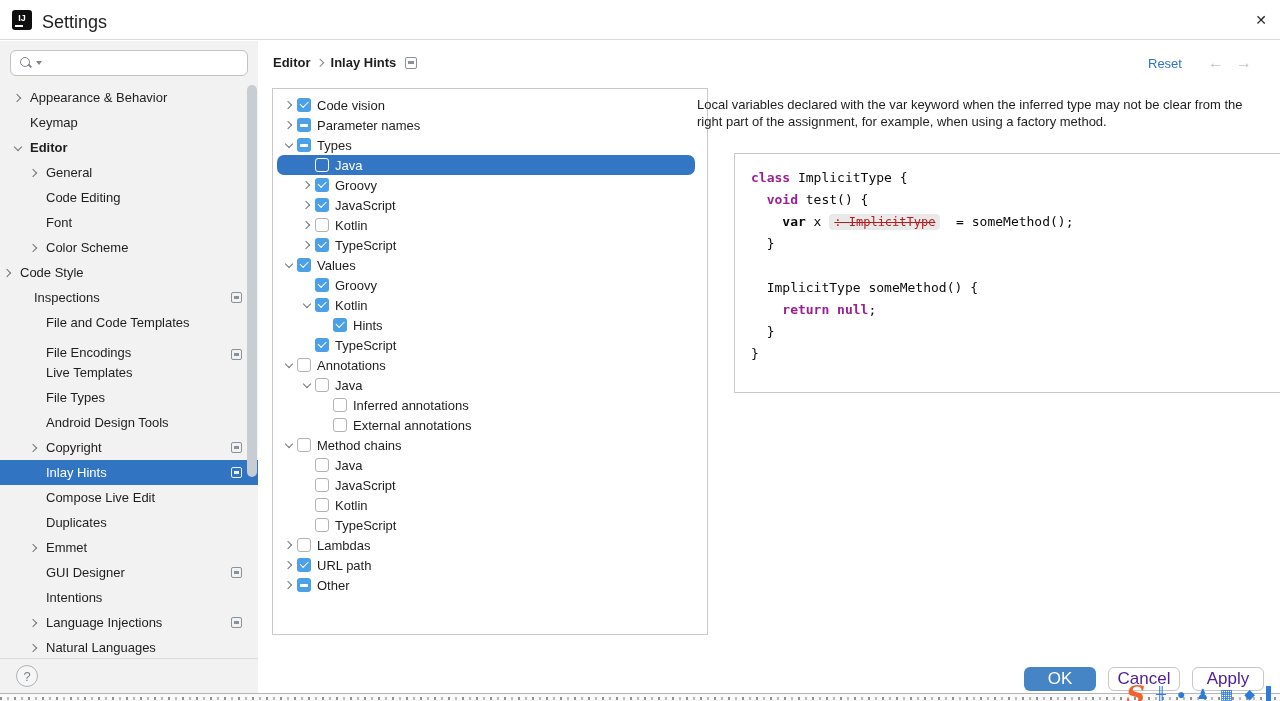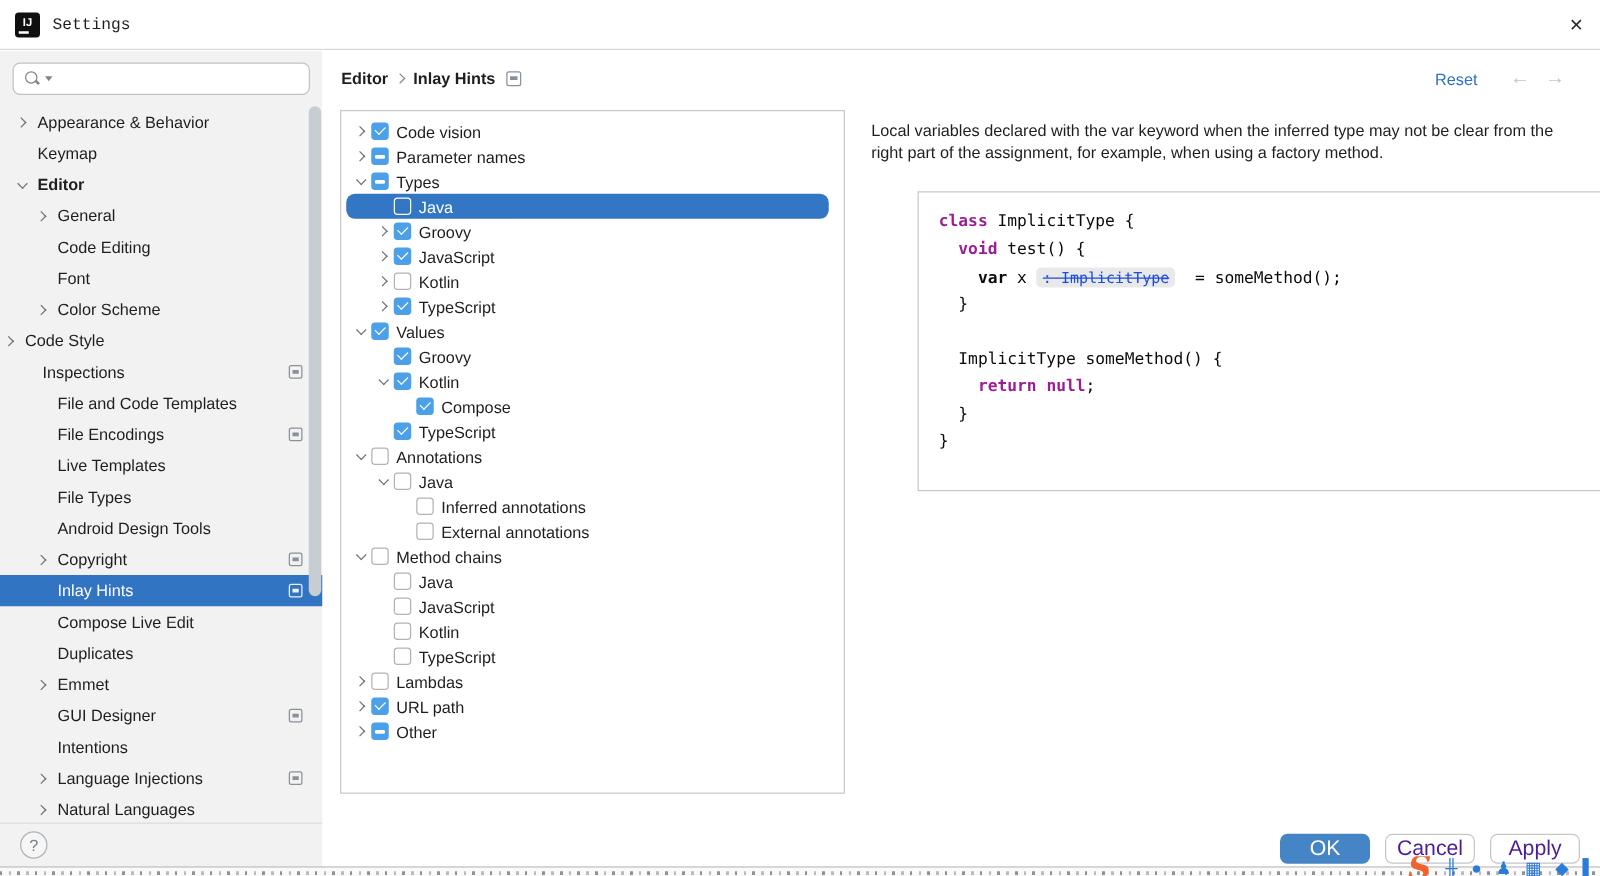--- a/index.html
+++ b/index.html
@@ -4,21 +4,21 @@
 <style>
   * { margin:0; padding:0; box-sizing:border-box; }
   html,body { width:1280px; height:701px; overflow:hidden; }
   body { font-family:"Liberation Sans",sans-serif; background:#fff; position:relative; color:#1e1e1e; }
 
   
   .titlebar { position:absolute; left:0; top:0; width:1280px; height:40px; background:#fff; border-bottom:1px solid #D9D9D9; z-index:3; }
   .applogo { position:absolute; left:12px; top:10px; width:20px; height:20px; background:#0f0f10; border-radius:3px; color:#fff;
              font-size:9px; font-weight:bold; display:flex; flex-direction:column; align-items:center; justify-content:center; line-height:9px; }
   .applogo::after { content:""; width:8px; height:2px; background:#fff; margin-top:2px; align-self:flex-start; margin-left:3px; }
-  .title-text { position:absolute; left:42px; top:12px; font-size:13px;font-family:Liberation Mono, monospace; }
+  .title-text { position:absolute; left:42px; top:12px; font-size:18px; }
   .close-btn { position:absolute; right:8px; top:9px; width:22px; height:22px; display:flex; align-items:center; justify-content:center;
                font-size:14px; color:#2b2b2b; cursor:pointer; }
 
   
   .sidebar { position:absolute; left:0; top:41px; width:258px; height:652px; background:#F2F2F2; z-index:2; }
   .search-wrap { position:absolute; left:10px; top:9px; width:238px; height:26px; background:#fff; border:1px solid #C2C2C2; border-radius:6px; display:flex; align-items:center; }
   .mag { position:relative; width:16px; height:16px; margin-left:7px; flex:none; }
   .mag::before { content:""; position:absolute; left:2px; top:2px; width:8px; height:8px; border:1.4px solid #7E848B; border-radius:50%; }
   .mag::after { content:""; position:absolute; left:10px; top:10px; width:4px; height:1.5px; background:#7E848B; transform:rotate(45deg); }
   .mag-drop { width:0; height:0; border-left:3px solid transparent; border-right:3px solid transparent; border-top:4px solid #7E848B; margin-left:2px; }
@@ -47,41 +47,41 @@
   .crumbs { position:absolute; left:15px; top:14px; display:flex; align-items:center; font-size:13px; font-weight:bold; }
   .crumb-sep { width:14px; height:14px; display:flex; align-items:center; justify-content:center; margin:0 3px; }
   .crumb-sep::before { content:""; width:4.5px; height:4.5px; border-right:1.5px solid #8A8A8A; border-bottom:1.5px solid #8A8A8A; transform:rotate(-45deg); margin-left:-2px; }
   .crumb-icon { width:12px; height:12px; border:1px solid #8A9199; border-radius:2px; position:relative; margin-left:9px; }
   .crumb-icon::after { content:""; position:absolute; left:2px; top:3px; width:6px; height:3px; background:#8A9199; }
   .reset-link { position:absolute; left:890px; top:15px; font-size:13px; color:#2E72C7; cursor:pointer; }
   .arrow-back { position:absolute; left:950px; top:13px; font-size:16px; color:#C3C3C3; }
   .arrow-fwd  { position:absolute; left:978px; top:13px; font-size:16px; color:#C3C3C3; }
 
   
-  .treepanel { position:absolute; left:14px; top:47px; width:404px; height:547px; border:1px solid #C9C9C9; background:#fff; padding-top:6px; overflow:hidden; }
+  .treepanel { position:absolute; left:14px; top:47px; width:436px; height:547px; border:1px solid #C9C9C9; background:#fff; padding-top:6px; overflow:hidden; }
   .trow { height:20px; display:flex; align-items:center; font-size:13px; position:relative; white-space:nowrap; }
   .trow.sel::before { content:""; position:absolute; left:4px; right:12px; top:0; bottom:0; background:#3276C4; border-radius:7px; }
   .trow .chev { z-index:1; }
   .cb { width:14px; height:14px; border-radius:3px; position:relative; z-index:1; flex:none; }
   .cb.on, .cb.mixed { background:#4BA0E8; }
   .cb.on::after { content:""; position:absolute; left:2.5px; top:3px; width:7px; height:3.5px; border-left:1.8px solid #fff; border-bottom:1.8px solid #fff; transform:rotate(-45deg); }
   .cb.mixed::after { content:""; position:absolute; left:3px; top:6px; width:8px; height:2.5px; background:#fff; border-radius:1px; }
   .cb.off { background:#fff; border:1px solid #B3B3B3; }
   .trow.sel .cb.off { background:transparent; border:1.6px solid #fff; }
   .tlabel { margin-left:6px; z-index:1; }
   .trow.sel .tlabel { color:#fff; }
 
   
   .desc { position:absolute; left:439px; top:55px; width:566px; font-size:13px; line-height:17px; }
   .codebox { position:absolute; left:438px; top:112px; width:566px; height:240px; border:1px solid #C9C9C9; background:#fff;
              padding:13px 0 0 16px; font-family:"DejaVu Sans Mono","Liberation Mono",monospace; font-size:13px; color:#0a0a0a;margin-left:38px; }
   .cline { height:22px; line-height:22px; white-space:pre; }
   .kw { color:#9C1E95; font-weight:bold; }
   .bb { font-weight:bold; }
-  .chip { background:#E9E9E9; color:#1d4ed8; text-decoration:line-through; border-radius:4px; padding:1px 5px; font-size:12px; }
+  .chip { background:#E9E9E9; color:#b91c1c; text-decoration:line-through; border-radius:4px; padding:1px 5px; font-size:12px; }
 
   
   .btn { position:absolute; top:626px; width:72px; height:24px; border-radius:6px; font-size:17px; display:flex; align-items:center; justify-content:center; cursor:pointer; }
   .btn.primary { left:766px; background:#4585C6; color:#fff; }
   .btn.plain { background:#fff; border:1px solid #C6C6C6; color:#4c1d95; }
   .btn.cancel { left:850px; }
   .btn.apply { left:934px; }
 
   
   .underlay { position:absolute; left:0; bottom:0; width:1280px; height:8px; background:#FAFAFA; border-top:1px solid #B5B5B5; z-index:1; }
@@ -152,21 +152,21 @@
       </div>
       <div class="srow" style="padding-left: 14px;">
         <span class="chev"></span>
         <span class="slabel">Inspections</span>
         <span class="badge"></span>
       </div>
       <div class="srow" style="padding-left: 26px;">
         <span class="chev"></span>
         <span class="slabel">File and Code Templates</span>
       </div>
-      <div class="srow" style="padding-left: 26px;">
+      <div class="srow" style="padding-left: 26px; align-items: flex-end;">
         <span class="chev"></span>
         <span class="slabel">File Encodings</span>
         <span class="badge"></span>
       </div>
       <div class="srow" style="padding-left: 26px;">
         <span class="chev"></span>
         <span class="slabel">Live Templates</span>
       </div>
       <div class="srow" style="padding-left: 26px;">
         <span class="chev"></span>
@@ -286,21 +286,21 @@
         <span class="tlabel">Groovy</span>
       </div>
       <div class="trow" style="padding-left: 26px;">
         <span class="chev down"></span>
         <span class="cb on"></span>
         <span class="tlabel">Kotlin</span>
       </div>
       <div class="trow" style="padding-left: 44px;">
         <span class="chev"></span>
         <span class="cb on"></span>
-        <span class="tlabel">Compose</span>
+        <span class="tlabel">Hints</span>
       </div>
       <div class="trow" style="padding-left: 26px;">
         <span class="chev"></span>
         <span class="cb on"></span>
         <span class="tlabel">TypeScript</span>
       </div>
       <div class="trow" style="padding-left: 8px;">
         <span class="chev down"></span>
         <span class="cb off"></span>
         <span class="tlabel">Annotations</span>

